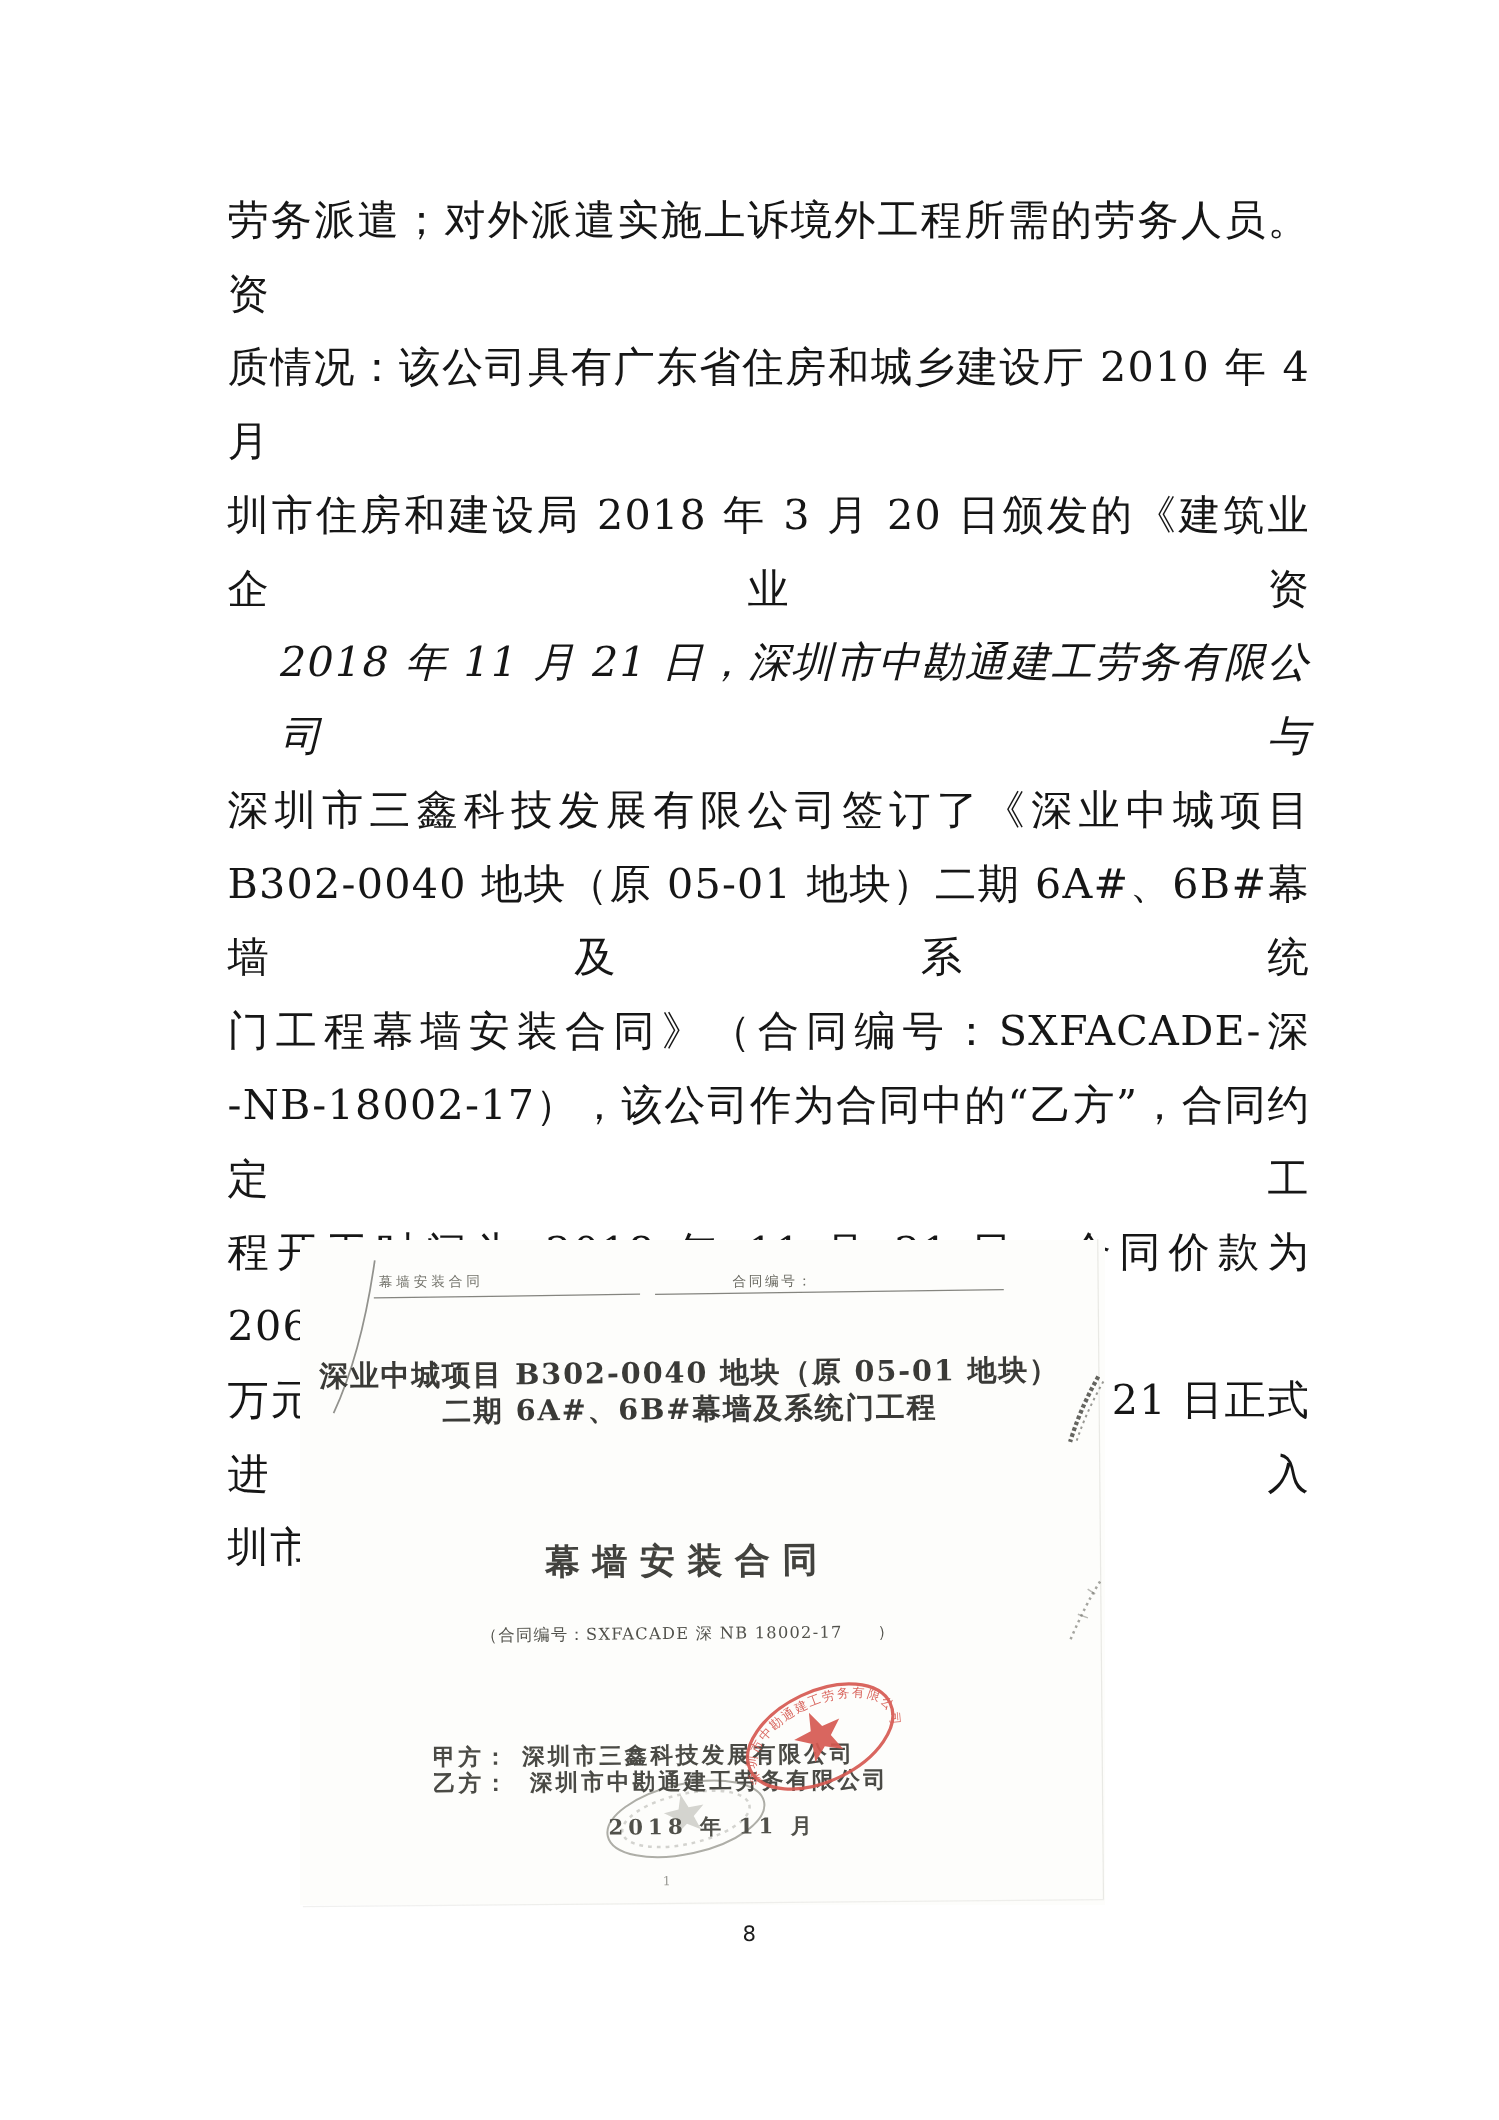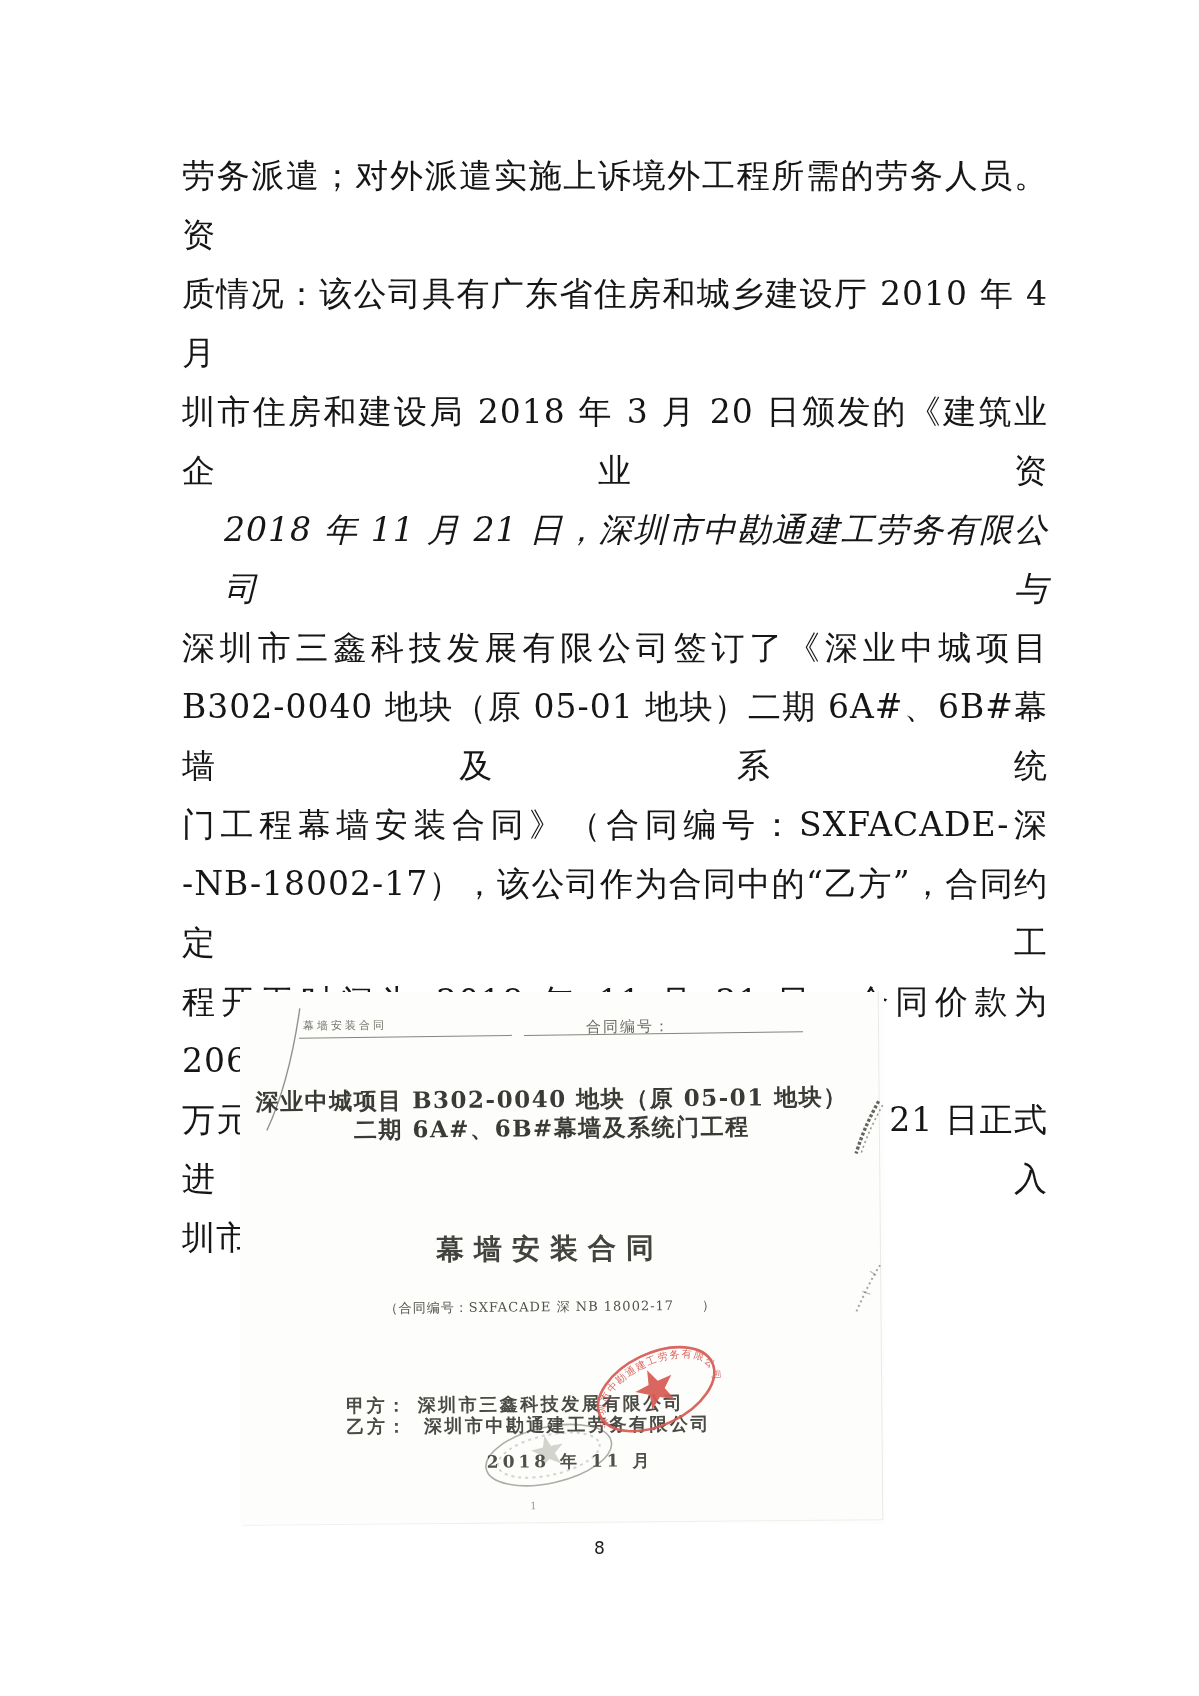--- a/index.html
+++ b/index.html
@@ -28,21 +28,21 @@
     background:#fdfdfb;
   }
   .scan-inner{
     position:absolute;inset:0;
     transform:rotate(-0.5deg);
     color:#3d3d3a;
   }
   .scan-edge-right{position:absolute;left:640px;top:2px;width:1px;height:528px;background:rgba(110,110,100,0.14);}
   .scan-edge-bottom{position:absolute;left:0;top:530px;width:641px;height:1px;background:rgba(110,110,100,0.10);}
   .scan-header-left{position:absolute;left:65px;top:24px;font-size:11px;color:#73736b;letter-spacing:3px;}
-  .scan-header-right{position:absolute;left:348px;top:26px;font-size:15px;color:#6b6b63;letter-spacing:2px;}
+  .scan-header-right{position:absolute;left:348px;top:26px;font-size:11px;color:#6b6b63;letter-spacing:2px;}
   .scan-rule{position:absolute;height:1.4px;background:#5c5c55;opacity:.75;transform:rotate(-0.3deg);}
   .scan-rule.seg1{left:61px;top:43px;width:213px;}
   .scan-rule.seg2{left:286px;top:42px;width:279px;}
   .scan-title{
     position:absolute;left:13px;top:92px;width:600px;text-align:center;
     font-weight:bold;font-size:23px;line-height:29px;color:#3a3a37;letter-spacing:1.5px;
   }
   .scan-doc-title{
     position:absolute;left:0;top:238px;width:620px;text-align:center;
     font-weight:bold;font-size:28px;color:#42423e;letter-spacing:10px;

